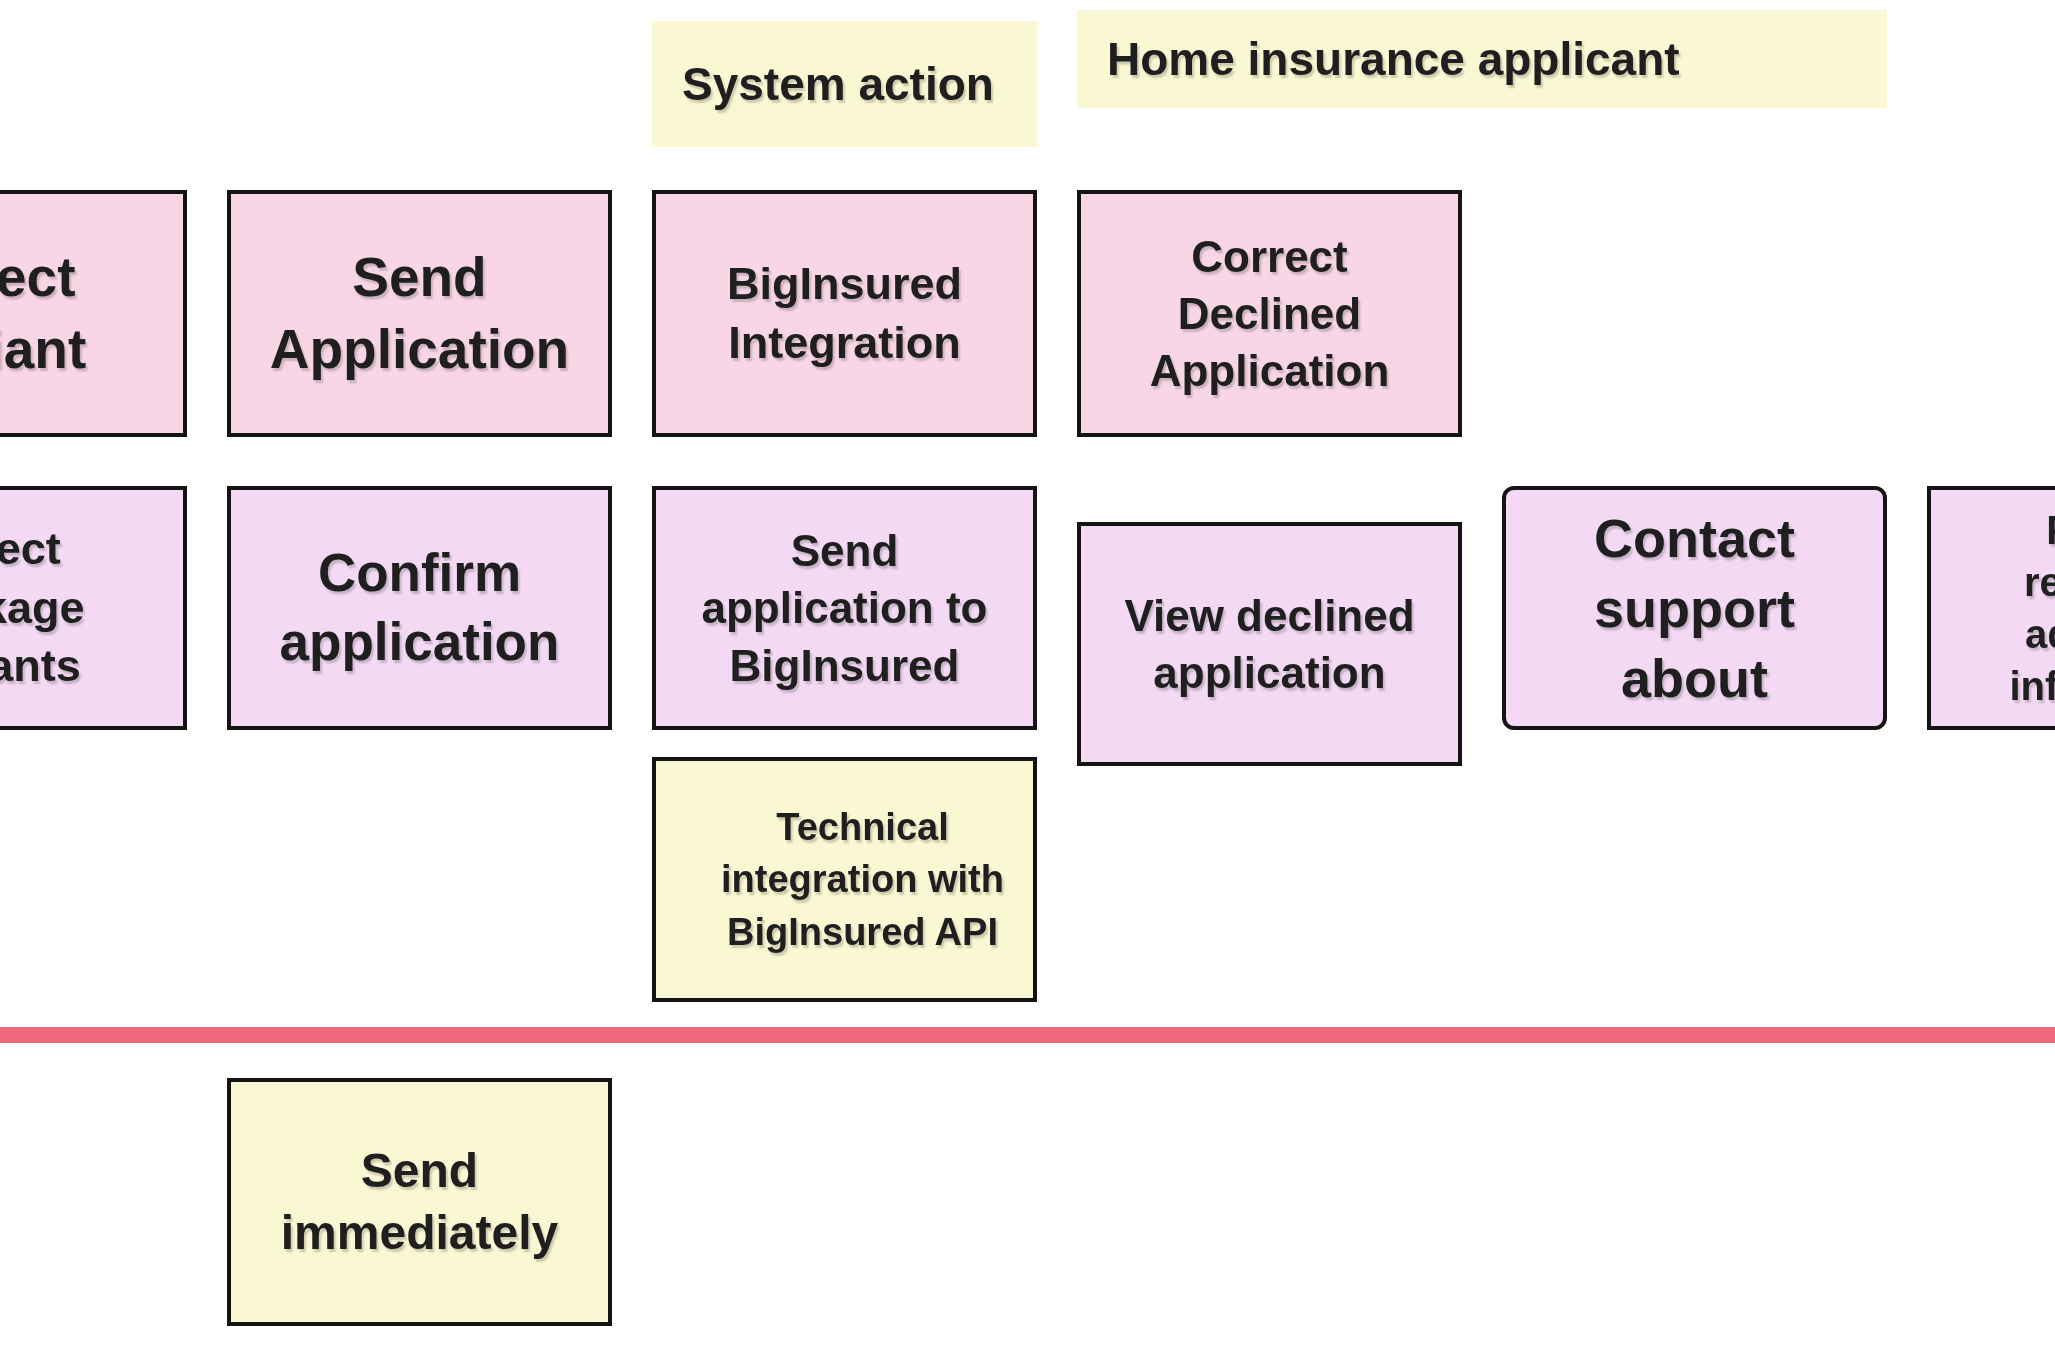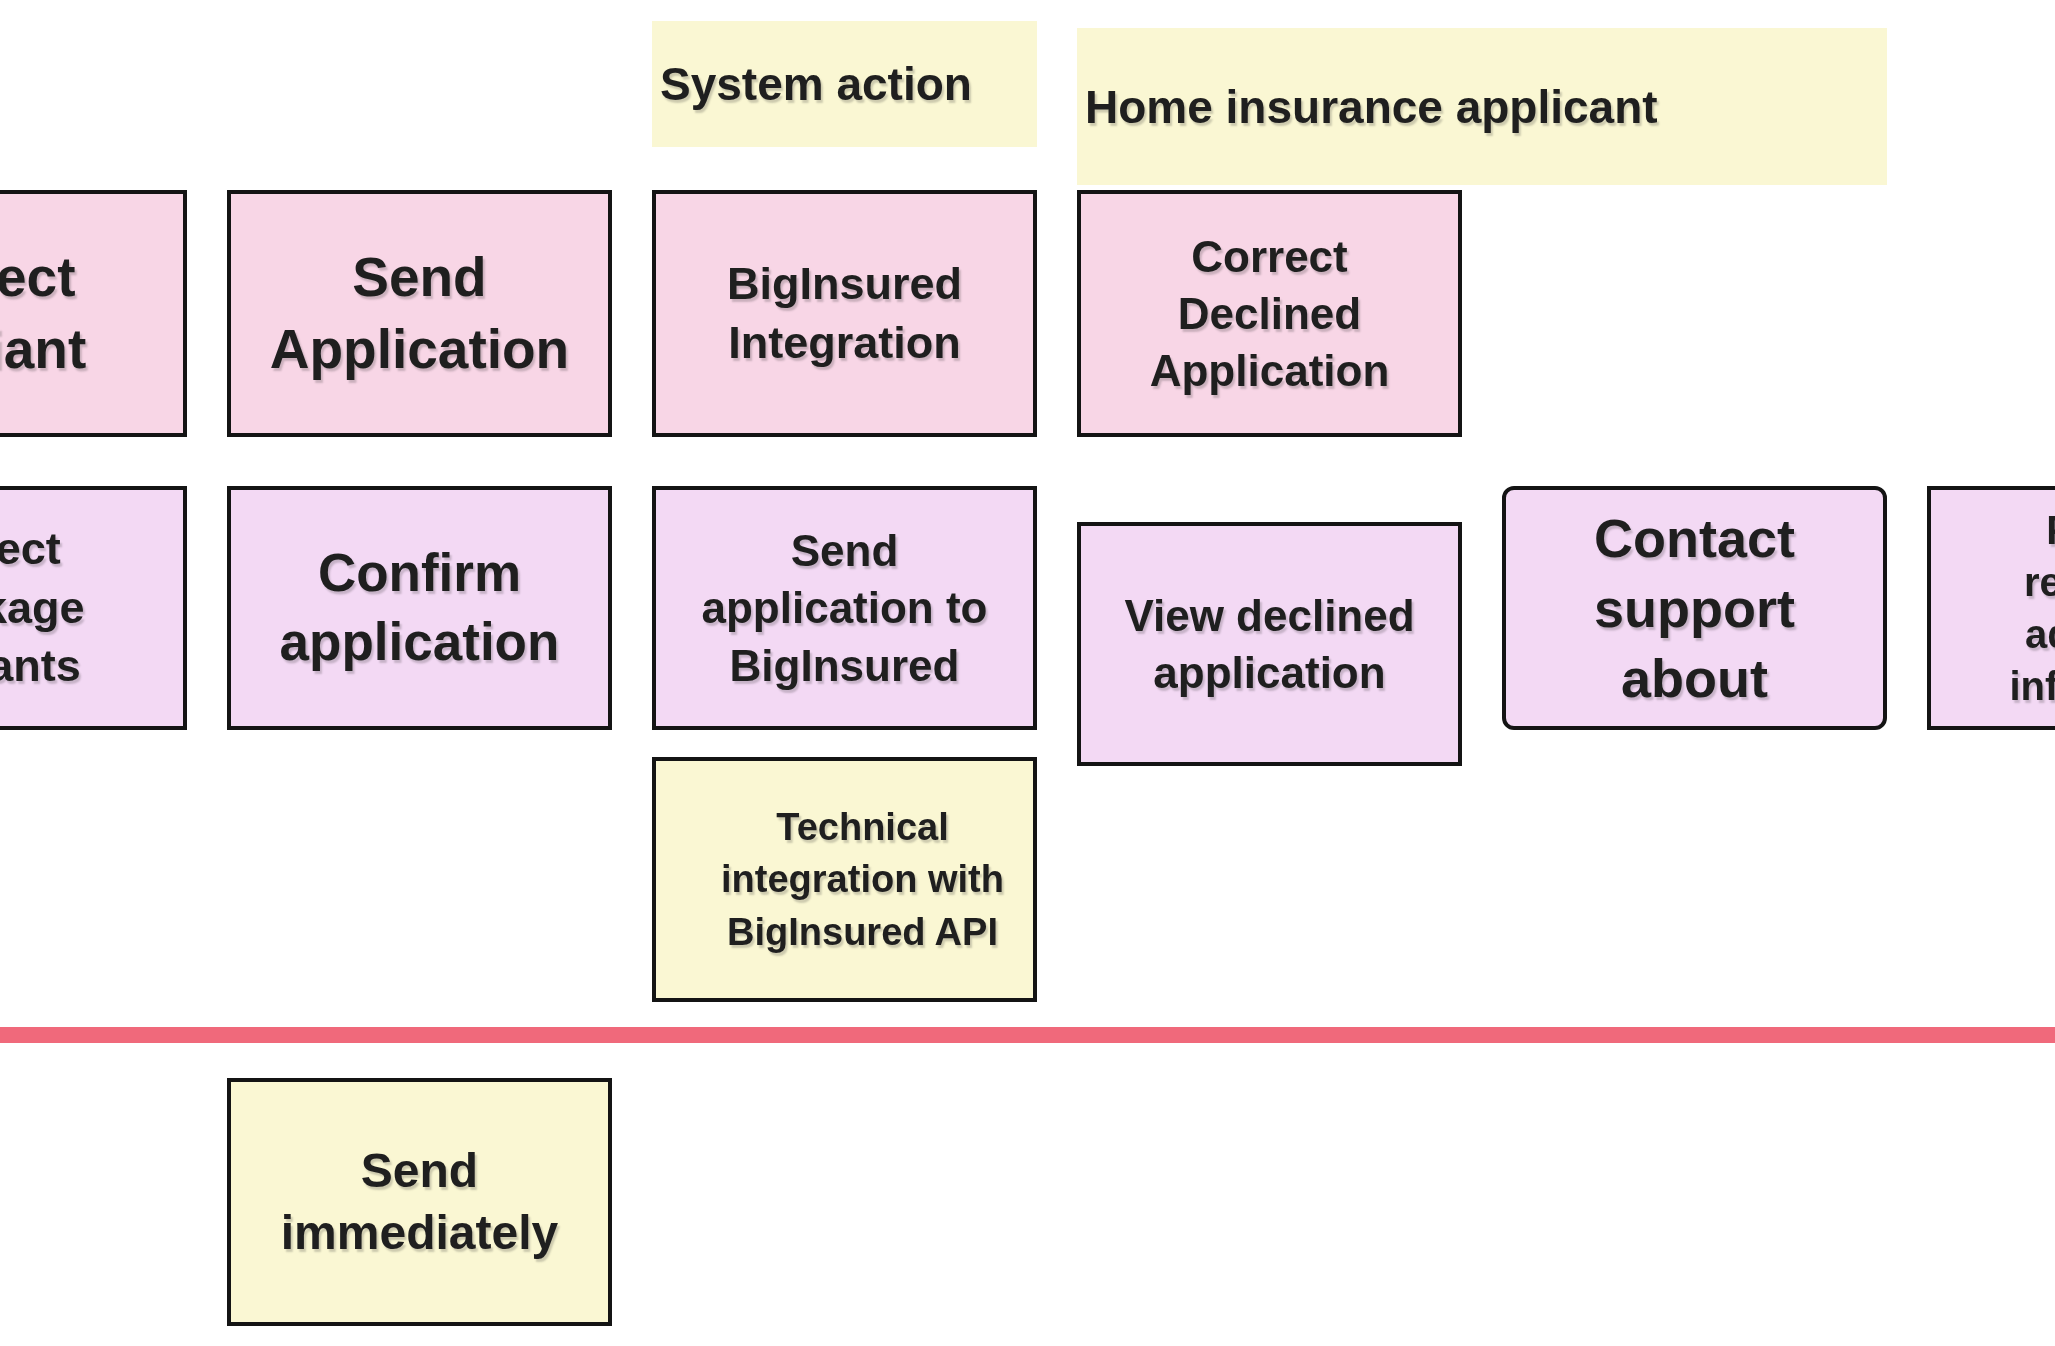--- a/index.html
+++ b/index.html
@@ -27,38 +27,38 @@
   }
   .pink     { background: var(--pink, #f8d6e6); }
   .lavender { background: var(--lavender, #f3d9f4); }
   .yellow   { background: var(--yellow, #faf7d3); }
   .lane-label {
     position: absolute;
     box-sizing: border-box;
     display: flex;
     align-items: center;
     justify-content: flex-start;
-    padding-left: 8px;
+    padding-left: 30px;
     background: var(--yellow, #faf7d3);
     font-weight: 700;
     color: var(--text, #1f1f1f);
     text-shadow: 2px 3px 2px rgba(40,40,40,0.22);
   }
   .divider {
     position: absolute;
     background: var(--divider-red, #f0697b);
   }
 </style>
 </head>
 <body>
 
 <div class="board">
 
   <div class="lane-label" style="left:652px; top:21px; width:385px; height:126px; font-size:46px;">System action</div>
-  <div class="lane-label" style="left:1077px; top:28px; width:810px; height:157px; font-size:46px;">Home insurance applicant</div>
+  <div class="lane-label" style="left:1077px; top:10px; width:810px; height:98px; font-size:46px;">Home insurance applicant</div>
 
   <div class="note pink" style="left:-198px; top:190px; width:385px; height:247px; font-size:55px;">Select
 Variant</div>
   <div class="note pink" style="left:227px; top:190px; width:385px; height:247px; font-size:55px;">Send
 Application</div>
   <div class="note pink" style="left:652px; top:190px; width:385px; height:247px; font-size:45px;">BigInsured
 Integration</div>
   <div class="note pink" style="left:1077px; top:190px; width:385px; height:247px; font-size:44px;">Correct
 Declined
 Application</div>

